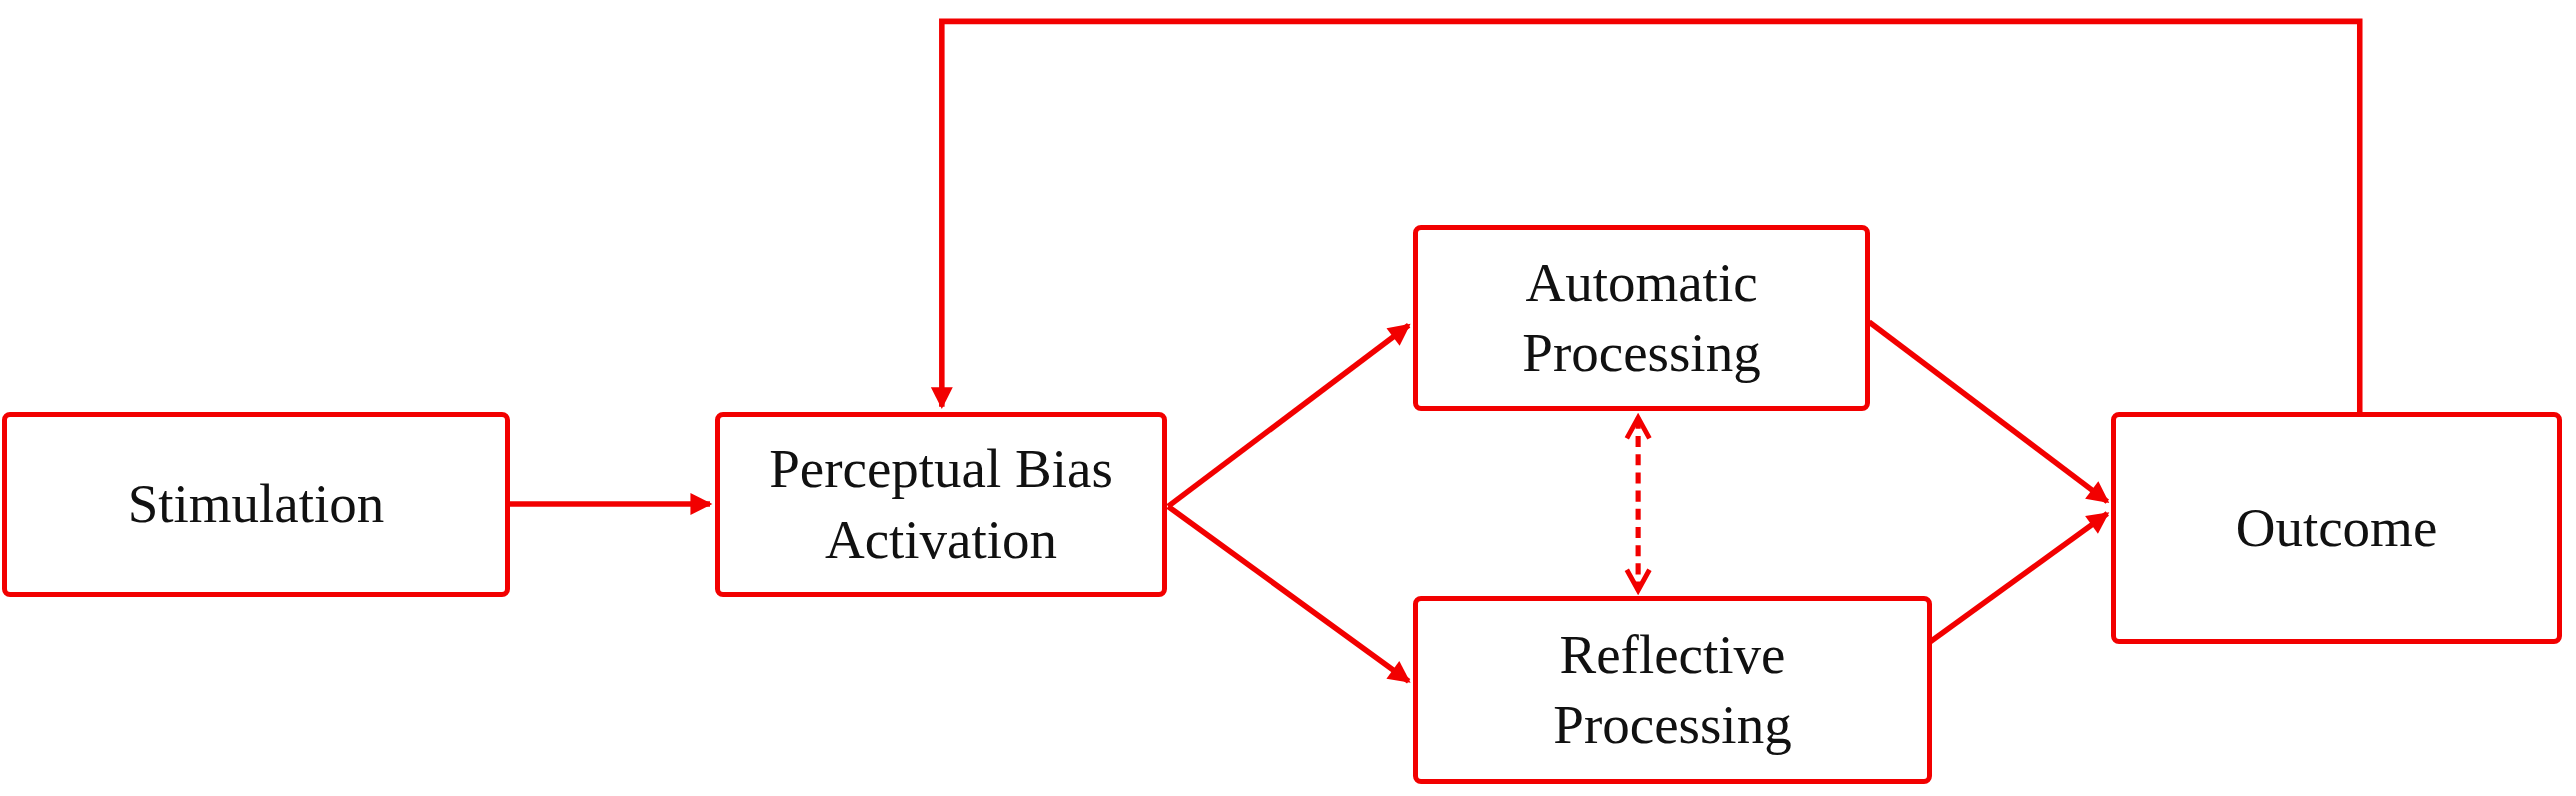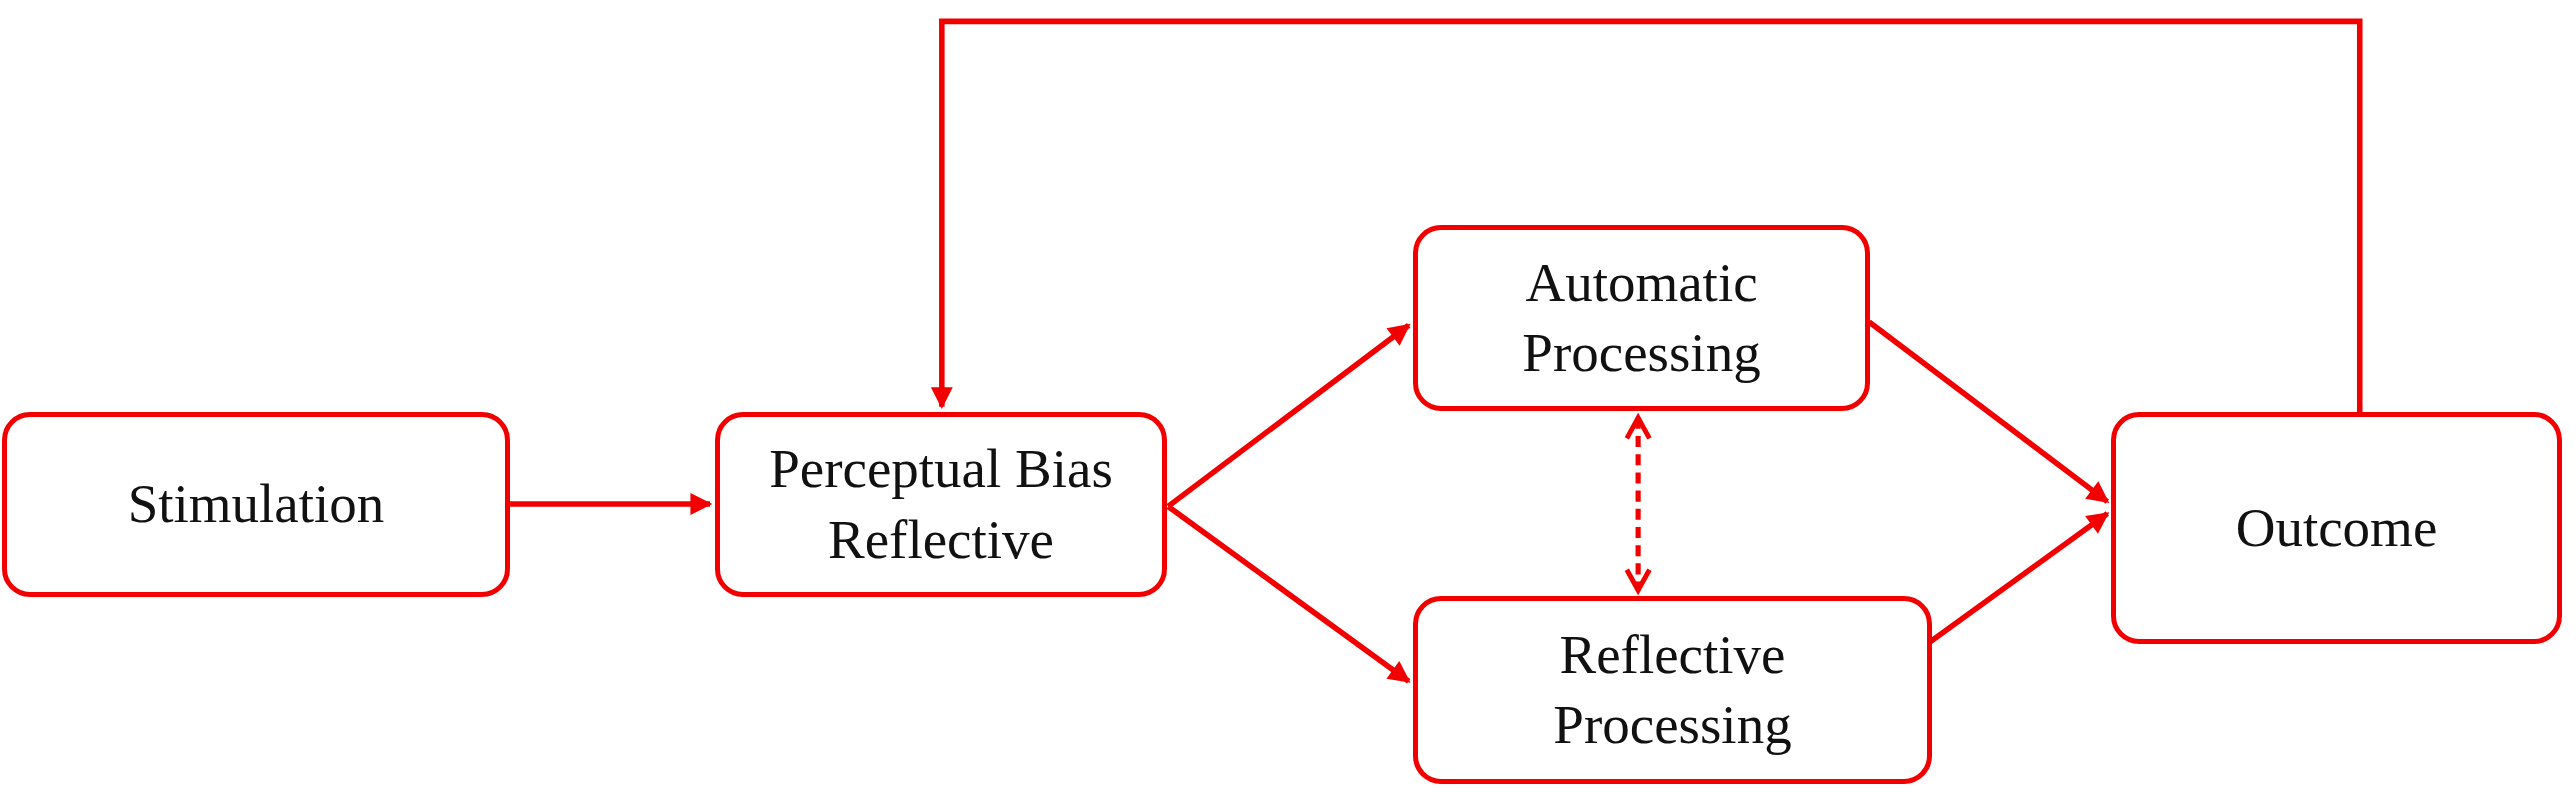--- a/index.html
+++ b/index.html
@@ -33,21 +33,21 @@
   .edges line.dashed{
     stroke-width:6.5;
     stroke-dasharray:14 9;
   }
   .marker-solid{fill:var(--accent);stroke:none;}
   .marker-open{fill:none;stroke:var(--accent);}
   .node{
     position:absolute;
     background:var(--node-fill);
     border:5.5px solid var(--accent);
-    border-radius:28px;
+    border-radius:8px;
     display:flex;
     align-items:center;
     justify-content:center;
     text-align:center;
     color:var(--text);
     font-size:55px;
     line-height:1.28;
     padding:0 34px;
   }
   .node span{display:block;}
@@ -85,21 +85,21 @@
     <line x1="2362" y1="867" x2="2663" y2="649" marker-end="url(#mArrow)"></line>
 
     <line class="dashed" x1="2070" y1="528" x2="2070" y2="746" marker-start="url(#mOpen)" marker-end="url(#mOpen)"></line>
   </svg>
 
   <div class="node n-stimulation">
     <span>Stimulation</span>
   </div>
 
   <div class="node n-perceptual">
-    <span>Perceptual Bias Reflective</span>
+    <span>Perceptual Bias Activation</span>
   </div>
 
   <div class="node n-automatic">
     <span>Automatic Processing</span>
   </div>
 
   <div class="node n-reflective">
     <span>Reflective Processing</span>
   </div>
 

